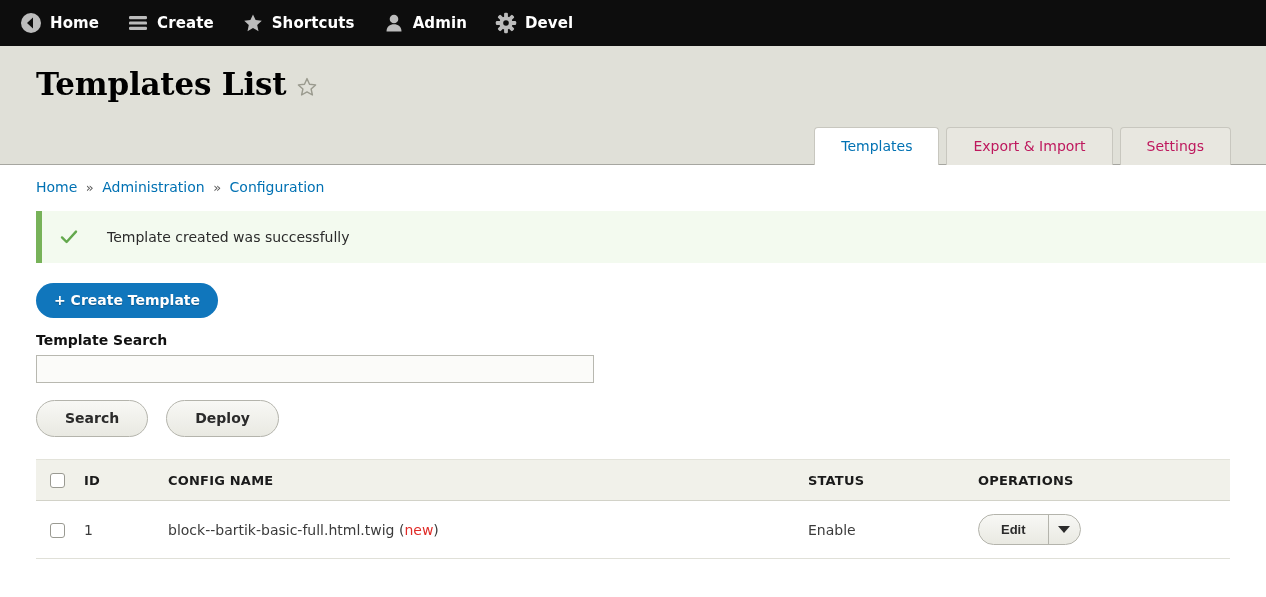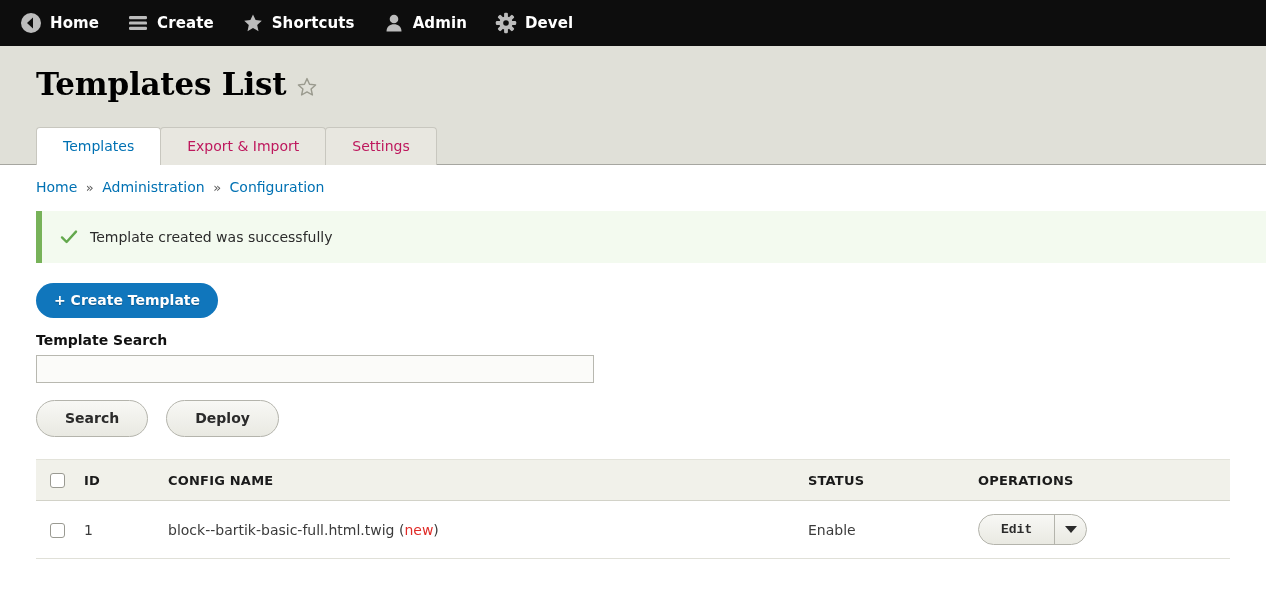--- a/index.html
+++ b/index.html
@@ -67,25 +67,26 @@
     letter-spacing: -0.2px;
     margin: 0;
     line-height: 1.2;
   }
   .star-icon { display: block; width: 22px; height: 22px; cursor: pointer; margin-top: 4px; }
 
   
   .tabs {
     display: flex;
     align-items: flex-end;
-    gap: 0;
+    gap: 8px;
     margin-top: 14px;
     position: relative;
     z-index: 2;
     margin-bottom: -1px;
+    justify-content: flex-end;
   }
   .tab {
     background: #e8e7e0;
     border: 1px solid #c8c7bf;
     border-bottom: none;
     border-radius: 4px 4px 0 0;
     padding: 9px 26px 10px 26px;
     font-size: 14px;
     color: #be185d;
     cursor: pointer;
@@ -123,21 +124,21 @@
   }
 
   
   .message {
     margin: 6px 0 0 36px;
     background: #f3faef;
     border-left: 6px solid #77b259;
     padding: 16px 16px 16px 18px;
     display: flex;
     align-items: center;
-    gap: 12px;
+    gap: 29px;
     min-height: 52px;
   }
   .msg-check { display: block; width: 18px; height: 18px; flex: 0 0 18px; }
   .msg-text { font-size: 14px; color: #2b2b2b; }
 
   
   .actions-area { padding: 20px 36px 0 36px; }
   .btn-create {
     display: inline-block;
     background: #1076bc;
@@ -253,21 +254,21 @@
     height: 31px;
   }
   .dropbutton .db-main {
     padding: 0 22px;
     font-size: 13px;
     font-weight: bold;
     color: #2b2b2b;
     background: transparent;
     border: none;
     cursor: pointer;
-    font-family: Liberation Mono, monospace;
+    font-family: Liberation Sans, sans-serif;
     display: flex;
     align-items: center;
   }
   .dropbutton .db-toggle {
     border-left: 1px solid #b4b4ac;
     width: 32px;
     background: transparent;
     border-top: none;
     border-right: none;
     border-bottom: none;

